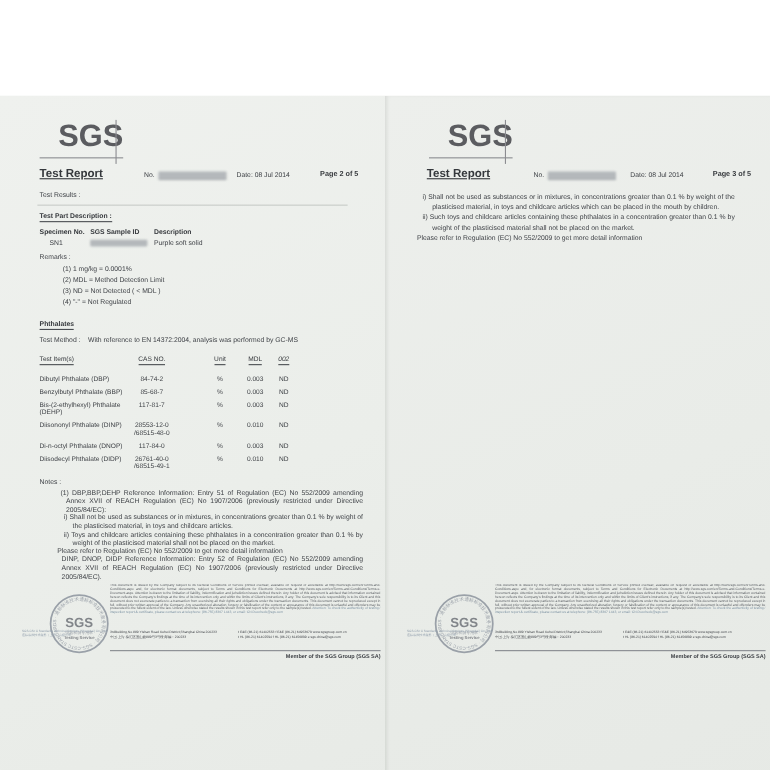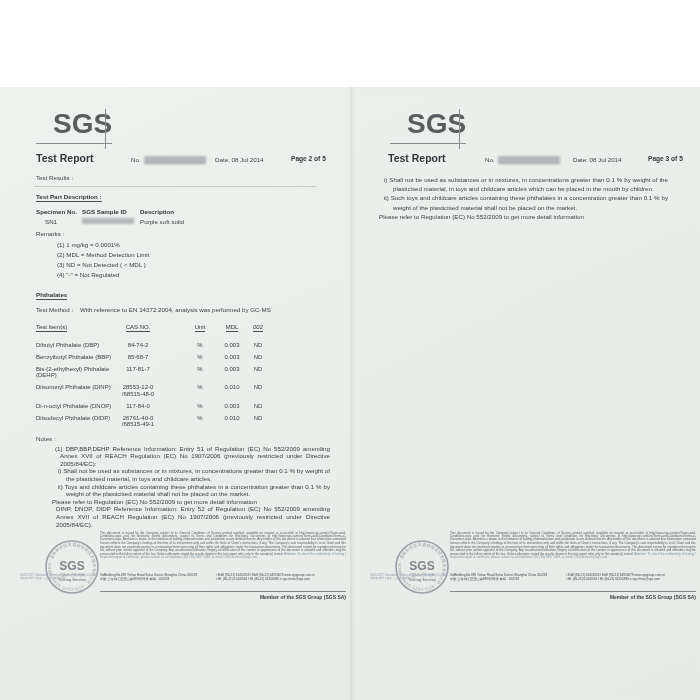--- a/index.html
+++ b/index.html
@@ -8,21 +8,21 @@
   .page{position:relative;width:350px;height:669px;overflow:hidden;}
   .page-left{background:linear-gradient(155deg,#eff1ee 0%,#ebeeea 55%,#e7eae6 100%);}
   .page-right{background:linear-gradient(155deg,#edefec 0%,#e9ece8 55%,#e6e9e5 100%);
     box-shadow:inset 3px 0 4px -2px rgba(90,95,90,.18);}
   .abs{position:absolute;}
   
   .logo-text{font-size:28px;font-weight:bold;letter-spacing:0px;color:#5b5c60;line-height:28px;}
   .logo-hline{height:1px;background:#8b8c90;}
   .logo-vline{width:1px;background:#8b8c90;}
   
-  .title{font-size:10.5px;font-weight:bold;color:#35383c;}
+  .title{font-size:10.5px;font-weight:bold;color:#35383c;text-decoration:underline;}
   .t6{font-size:6.2px;line-height:7.6px;}
   .t6b{font-size:6.2px;font-weight:bold;color:#35383c;}
   .pg{font-size:6.6px;font-weight:bold;color:#35383c;}
   .redact{background:#b4b8bb;filter:blur(1.2px);border-radius:1px;display:block;}
   .uline{border-bottom:0.7px solid #4a4d52;padding-bottom:0.5px;}
   .rule{height:1px;background:rgba(130,136,132,.35);}
   
   .t-row{position:relative;margin-bottom:5px;font-size:6px;line-height:6.8px;}
   .c-item{position:absolute;left:0;width:92px;}
   .c-cas{position:absolute;left:72px;width:60px;text-align:center;white-space:pre-line;}

